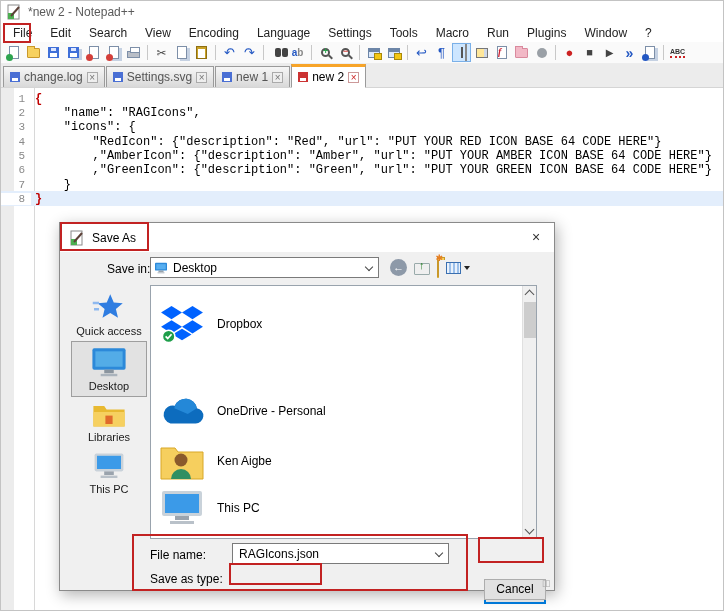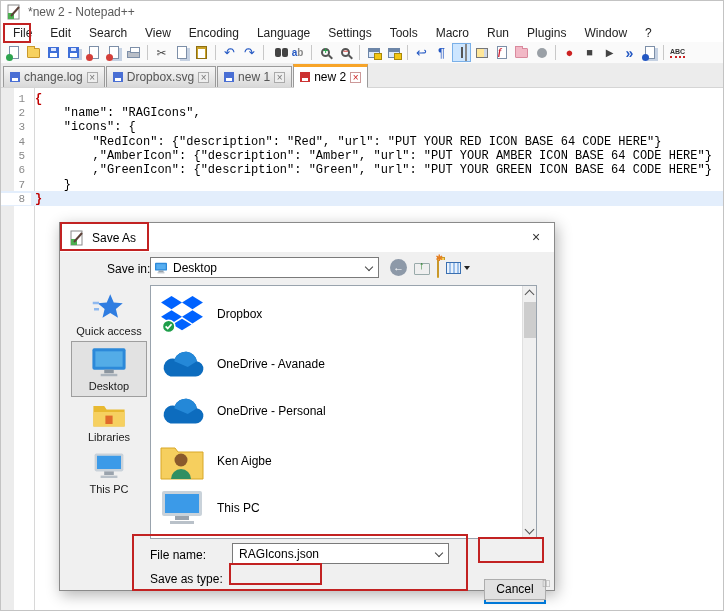--- a/index.html
+++ b/index.html
@@ -272,21 +272,21 @@
   </div>
 
   <div class="tabbar">
     <div class="tab">
       <span class="tfl"></span>
       <span>change.log</span>
       <span class="tx">×</span>
     </div>
     <div class="tab">
       <span class="tfl"></span>
-      <span>Dropbox.svg</span>
+      <span>Settings.svg</span>
       <span class="tx">×</span>
     </div>
     <div class="tab">
       <span class="tfl"></span>
       <span>new 1</span>
       <span class="tx">×</span>
     </div>
     <div class="tab activetab">
       <span class="tfl"></span>
       <span>new 2</span>
@@ -398,45 +398,36 @@
             <rect x="3" y="2" width="24" height="15" rx="1.5" fill="#c9d2da"></rect>
             <rect x="5" y="4" width="20" height="11" fill="#3b9ae8"></rect>
             <rect x="11" y="17" width="8" height="3" fill="#9aa3ad"></rect>
             <rect x="8" y="20.5" width="14" height="2" fill="#b9c1c9"></rect>
           </svg>
         <span>This PC</span>
       </div>
     </div>
 
     <div class="filelist">
-      <div class="fitem" style="top:8px">
+      <div class="fitem" style="top:18px">
         <span class="fic">
             <svg width="44" height="40" viewBox="0 0 44 42">
               <g fill="#0062ff">
                 <path d="M11 2 L22 9 L11 16 L0 9 Z"></path>
                 <path d="M33 2 L44 9 L33 16 L22 9 Z"></path>
                 <path d="M11 17 L22 24 L11 31 L0 24 Z"></path>
                 <path d="M33 17 L44 24 L33 31 L22 24 Z"></path>
                 <path d="M22 26 L32 32 L22 38 L12 32 Z"></path>
               </g>
               <circle cx="8" cy="34" r="6.5" fill="#1e9e4a" stroke="#fff" stroke-width="1.5"></circle>
               <path d="M4.8 34 l2.2 2.2 4-4.4" stroke="#fff" stroke-width="1.8" fill="none"></path>
             </svg>
           </span>
         <span>Dropbox</span>
       </div>
-      <div class="fitem" style="top:63px">
-        <span class="fic">
-            <svg width="46" height="30" viewBox="0 0 48 30">
-              <path fill="#0d6cbe" d="M12 28 h26 a8 8 0 0 0 1.5-15.9 A12 12 0 0 0 16.6 9.6 A8.5 8.5 0 0 0 12 28 z"></path>
-              <path fill="#2488d8" d="M16.6 9.6 A12 12 0 0 1 39.5 12.1 L30 18 L16 12 z"></path>
-            </svg>
-          </span>
-        <span>OneDrive - Avanade</span>
-      </div>
       <div class="fitem" style="top:110px">
         <span class="fic">
             <svg width="46" height="30" viewBox="0 0 48 30">
               <path fill="#0d6cbe" d="M12 28 h26 a8 8 0 0 0 1.5-15.9 A12 12 0 0 0 16.6 9.6 A8.5 8.5 0 0 0 12 28 z"></path>
               <path fill="#2488d8" d="M16.6 9.6 A12 12 0 0 1 39.5 12.1 L30 18 L16 12 z"></path>
             </svg>
           </span>
         <span>OneDrive - Personal</span>
       </div>
       <div class="fitem" style="top:156px">

